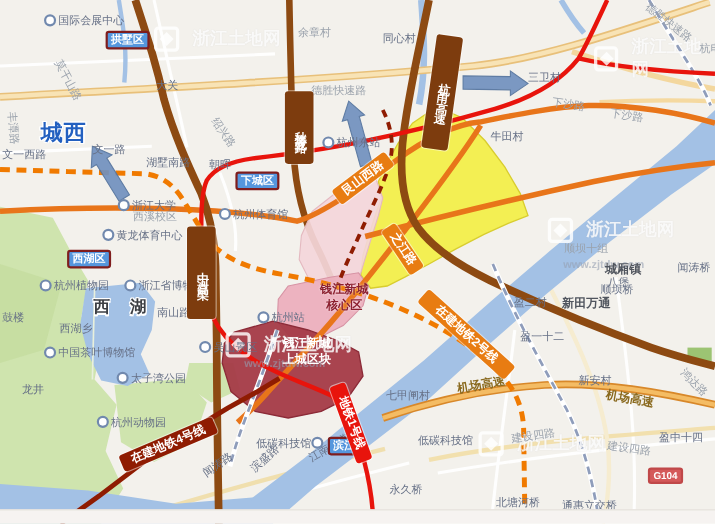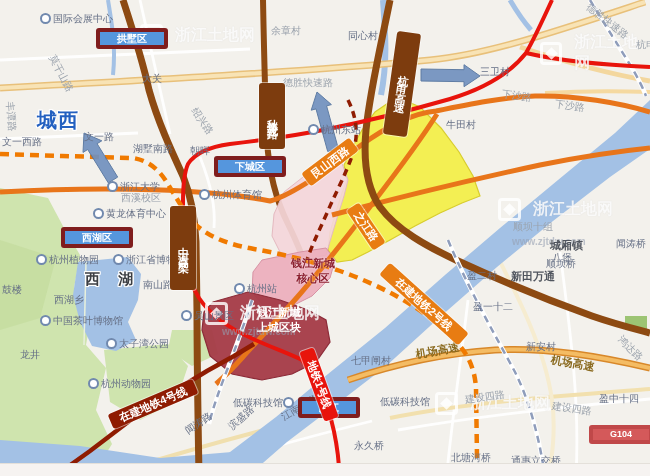--- a/index.html
+++ b/index.html
@@ -25,22 +25,22 @@
   
   .banner{position:absolute;color:#fff;font-weight:bold;font-size:11px;text-align:center;
     border-radius:3px;box-shadow:0 0 0 1px rgba(255,255,255,.5);line-height:16px;}
   .banner.vert{writing-mode:vertical-lr;letter-spacing:3px;line-height:normal;
     display:flex;align-items:center;justify-content:center;}
   .brown{background:#7d3c0e;}
   .orange{background:#e87c12;}
   .red{background:#e8140c;}
   .maroon{background:#8f1c02;}
   
-  .badge{position:absolute;background:#5596dd;border:4px solid #7f1d1d;border-radius:3px;color:#fff;
-    font-weight:bold;font-size:10px;height:13px;line-height:13px;padding:0 17px;}
+  .badge{position:absolute;background:#5596dd;border:2px solid #7f1d1d;border-radius:3px;color:#fff;
+    font-weight:bold;font-size:10px;height:13px;line-height:13px;padding:0 3px;}
   .badge.route{background:#d4595a;border-color:#c04849;font-size:9px;height:11px;line-height:11px;}
   
   .wm{position:absolute;display:flex;align-items:center;gap:12px;color:rgba(255,255,255,.82);
     font-weight:bold;font-size:16px;pointer-events:none;text-shadow:0 0 1px rgba(160,160,160,.25);}
   .wm .logo{width:17px;height:17px;border:3px solid rgba(255,255,255,.82);border-radius:4px;
     display:inline-block;position:relative;}
   .wm .logo:after{content:"";position:absolute;left:4px;top:4px;width:9px;height:9px;
     background:rgba(255,255,255,.82);transform:rotate(45deg);}
   .wmurl{position:absolute;color:rgba(150,160,178,.6);font-size:10px;font-weight:bold;}
   
@@ -187,21 +187,21 @@
       <div class="poi" style="left: 113px; top: 254px;"><span class="poi-icon"></span><span>浙江省博物馆</span></div>
       <div class="poi" style="left: 143px; top: 279px;"><span>南山路</span></div>
       <div class="poi" style="left: 54px; top: 294px;"><span>西湖乡</span></div>
       <div class="poi" style="left: 2px; top: 284px;"><span>鼓楼</span></div>
       <div class="poi" style="left: 40px; top: 315px;"><span class="poi-icon"></span><span>中国茶叶博物馆</span></div>
       <div class="poi" style="left: 181px; top: 310px;"><span class="poi-icon"></span><span>吴山景区</span></div>
       <div class="poi" style="left: 106px; top: 338px;"><span class="poi-icon"></span><span>太子湾公园</span></div>
       <div class="poi" style="left: 20px; top: 349px;"><span>龙井</span></div>
       <div class="poi" style="left: 88px; top: 378px;"><span class="poi-icon"></span><span>杭州动物园</span></div>
       <div class="poi" style="left: 234px; top: 283px;"><span class="poi-icon"></span><span>杭州站</span></div>
-      <div class="poi" style="left: 308px; top: 124px;"><span class="poi-icon"></span><span>杭州东站</span></div>
+      <div class="poi" style="left: 293px; top: 124px;"><span class="poi-icon"></span><span>杭州东站</span></div>
       <div class="poi" style="left: 446px; top: 119px;"><span>牛田村</span></div>
       <div class="poi faint" style="left: 502px; top: 88px; transform: rotate(8deg);"><span>下沙路</span></div>
       <div class="poi faint" style="left: 555px; top: 98px; transform: rotate(8deg);"><span>下沙路</span></div>
       <div class="poi" style="left: 552px; top: 204px; margin-top: 48px;"><span>八堡</span></div>
       <div class="poi faint" style="left: 513px; top: 221px;"><span>顺坝十组</span></div>
       <div class="poi dark" style="left: 550px; top: 240px;"><span>城厢镇</span></div>
       <div class="poi" style="left: 546px; top: 258px;"><span>顺坝桥</span></div>
       <div class="poi" style="left: 616px; top: 238px;"><span>闻涛桥</span></div>
       <div class="poi dark" style="left: 511px; top: 271px;"><span>新田万通</span></div>
       <div class="poi" style="left: 467px; top: 270px;"><span>盈二村</span></div>

